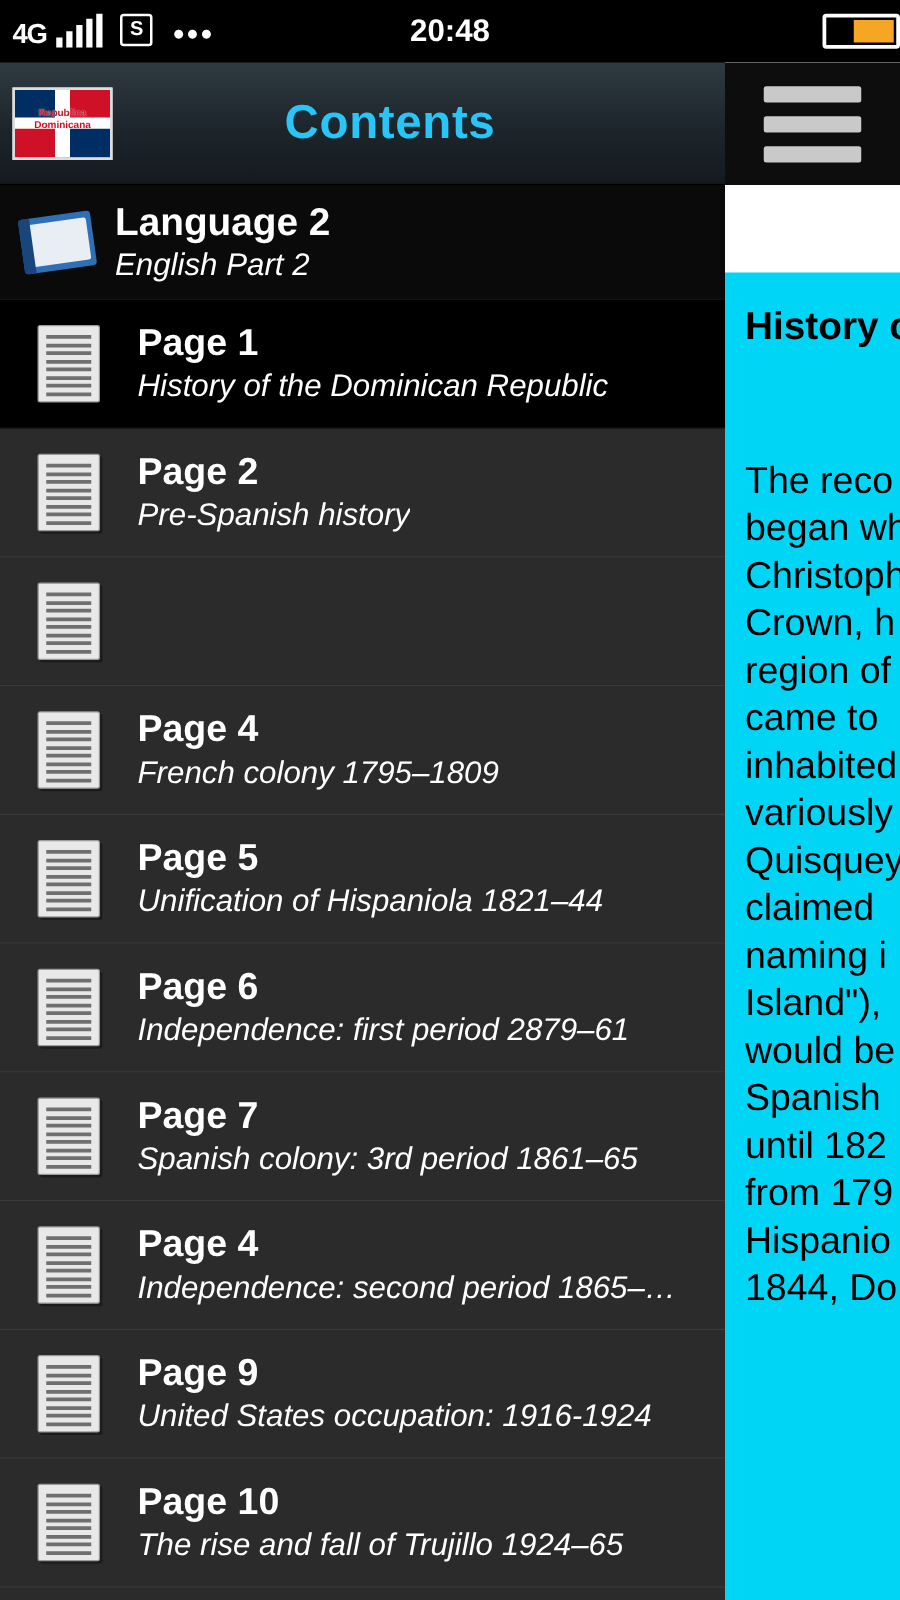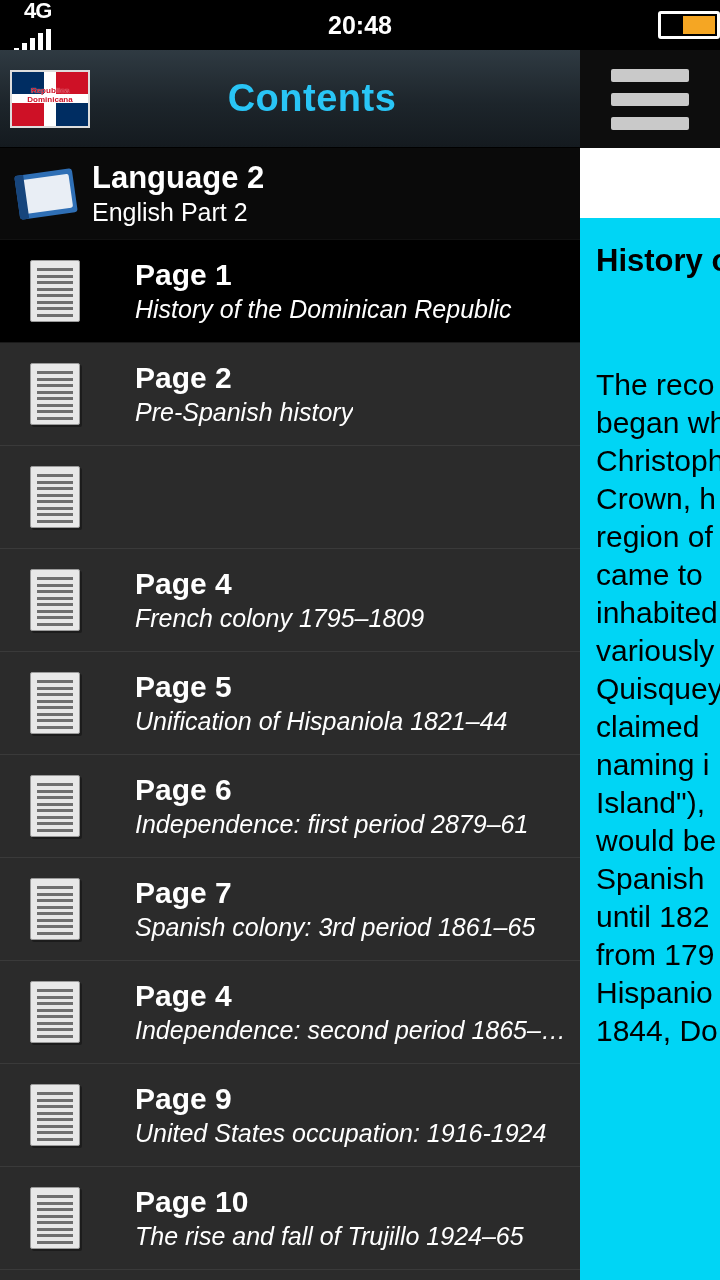--- a/index.html
+++ b/index.html
@@ -10,21 +10,21 @@
     overflow: hidden;
   }
   #screen { position: relative; width: 720px; height: 1280px; overflow: hidden; background:#000; }
 
   
   .statusbar {
     position: absolute; top:0; left:0; width:720px; height:50px;
     background:#000; color:#fff;
     display:flex; align-items:center;
   }
-  .sb-left { display:flex; align-items:flex-end; gap:8px; padding-left:10px; height:100%; padding-bottom:12px;flex-direction:column; }
+  .sb-left { display:flex; align-items:flex-end; gap:8px; padding-left:10px; height:100%; padding-bottom:12px; }
   .sb-4g { font-size:22px; font-weight:bold; line-height:1; letter-spacing:-1px; }
   .bars { display:flex; align-items:flex-end; gap:3px; height:26px; }
   .bars i { display:block; width:5px; background:#fff; }
   .bars i:nth-child(1){height:8px;}
   .bars i:nth-child(2){height:13px;}
   .bars i:nth-child(3){height:18px;}
   .bars i:nth-child(4){height:23px;}
   .bars i:nth-child(5){height:27px;}
   .sb-icon-box {
     width:26px; height:26px; border:2px solid #fff; border-radius:3px;
@@ -84,28 +84,27 @@
     height:92px; display:flex; align-items:center; background:#0a0a0a;
     border-bottom:1px solid #111;
   }
   .book-icon { width:92px; display:flex; align-items:center; justify-content:center; flex:none; }
   .book-glyph { width:58px; height:44px; position:relative; transform:rotate(-8deg); }
   .book-glyph .cover { position:absolute; inset:0; background:#2f6fb5; border-radius:3px; }
   .book-glyph .pages { position:absolute; left:4px; top:5px; width:50px; height:34px; background:#e9eef5; border-radius:2px;}
   .book-glyph .spine { position:absolute; left:0; top:0; width:9px; height:100%; background:#17457c; border-radius:3px 0 0 3px;}
   .book-text { display:flex; flex-direction:column; justify-content:center; }
   .book-title { color:#fff; font-size:31px; font-weight:bold; line-height:36px; }
-  .book-sub { color:#fff; font-size:25px; line-height:32px; }
+  .book-sub { color:#fff; font-size:25px; font-style:italic; line-height:32px; }
 
   .page-list { }
   .page-row {
     height:103px; display:flex; align-items:center;
     border-bottom:1px solid #3a3a3a;
     background:#2b2b2b;
-    gap:25px;
   }
   .page-row.selected { background:#000; border-bottom:1px solid #1a1a1a; }
   .doc-icon { width:110px; display:flex; align-items:center; justify-content:center; flex:none;}
   .doc-glyph {
     width:50px; height:62px; background:#e8e8e8; border:1px solid #9a9a9a;
     position:relative; border-radius:2px;
     box-shadow:2px 2px 0 rgba(0,0,0,0.35);
   }
   .doc-glyph .line {
     position:absolute; left:6px; right:6px; height:3px; background:#6f6f6f;

